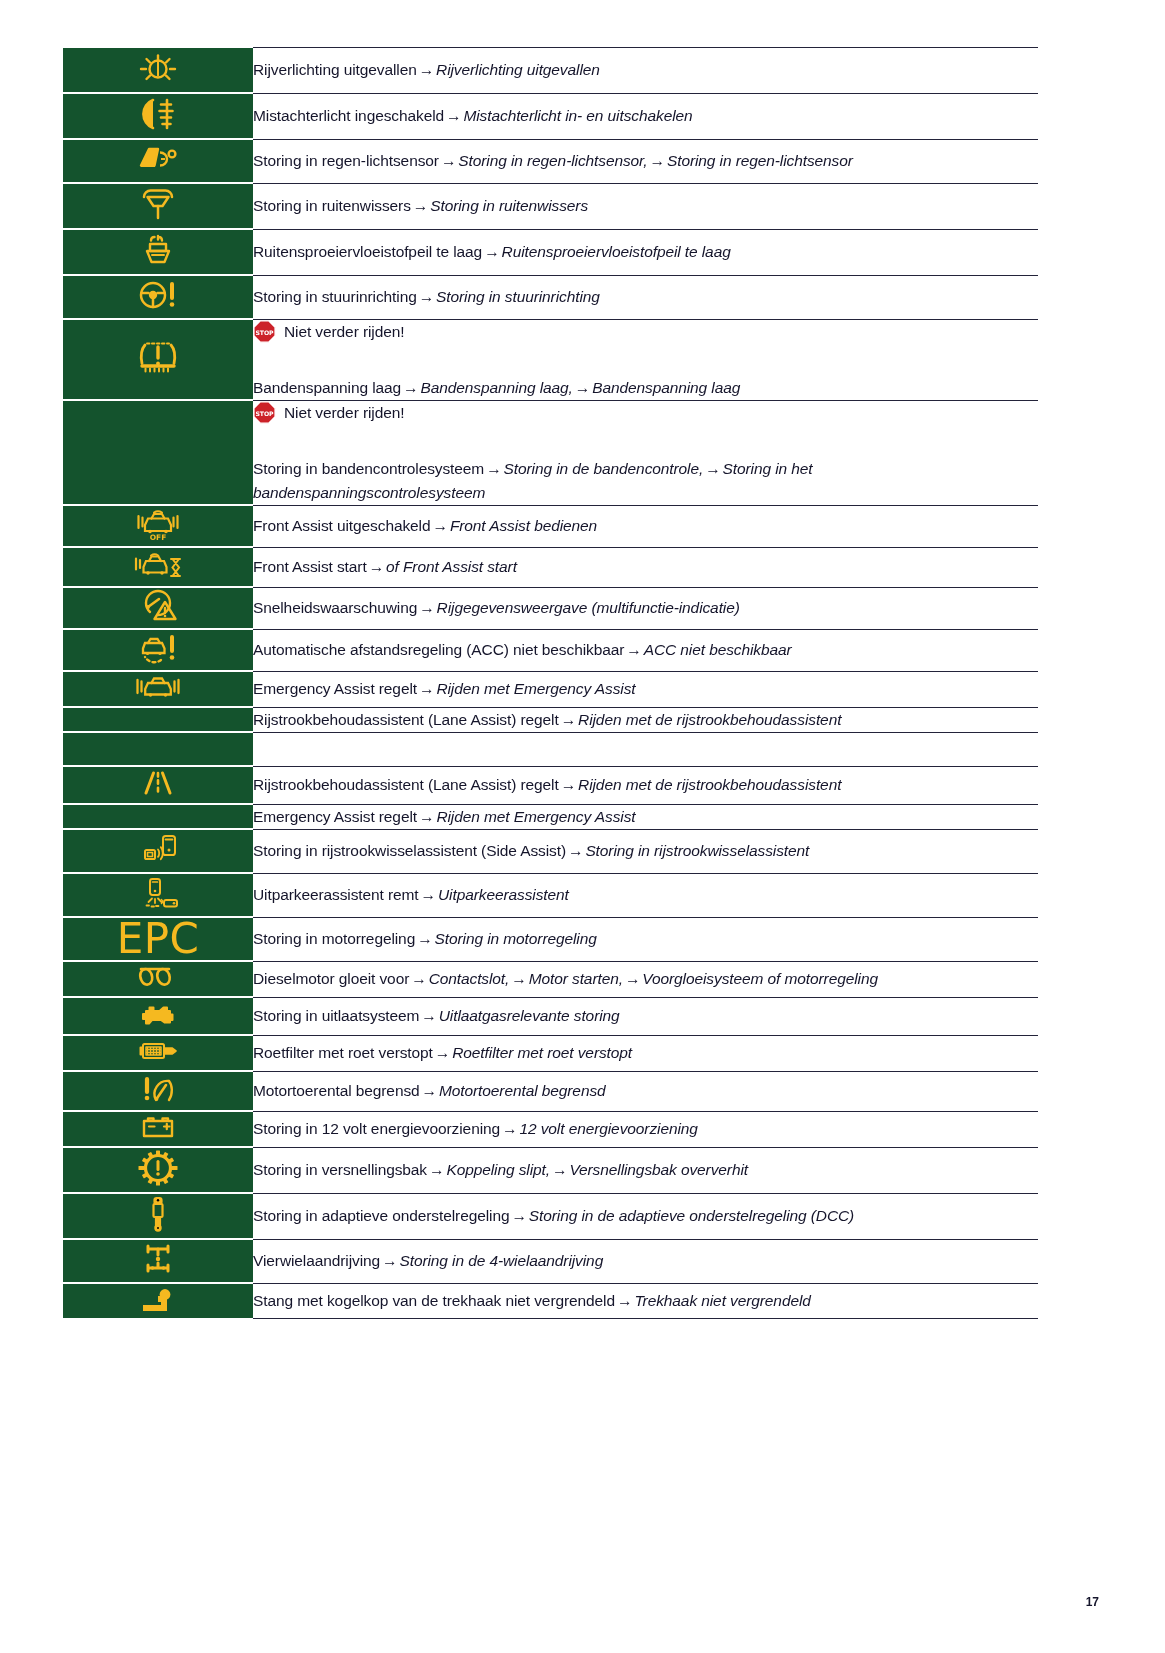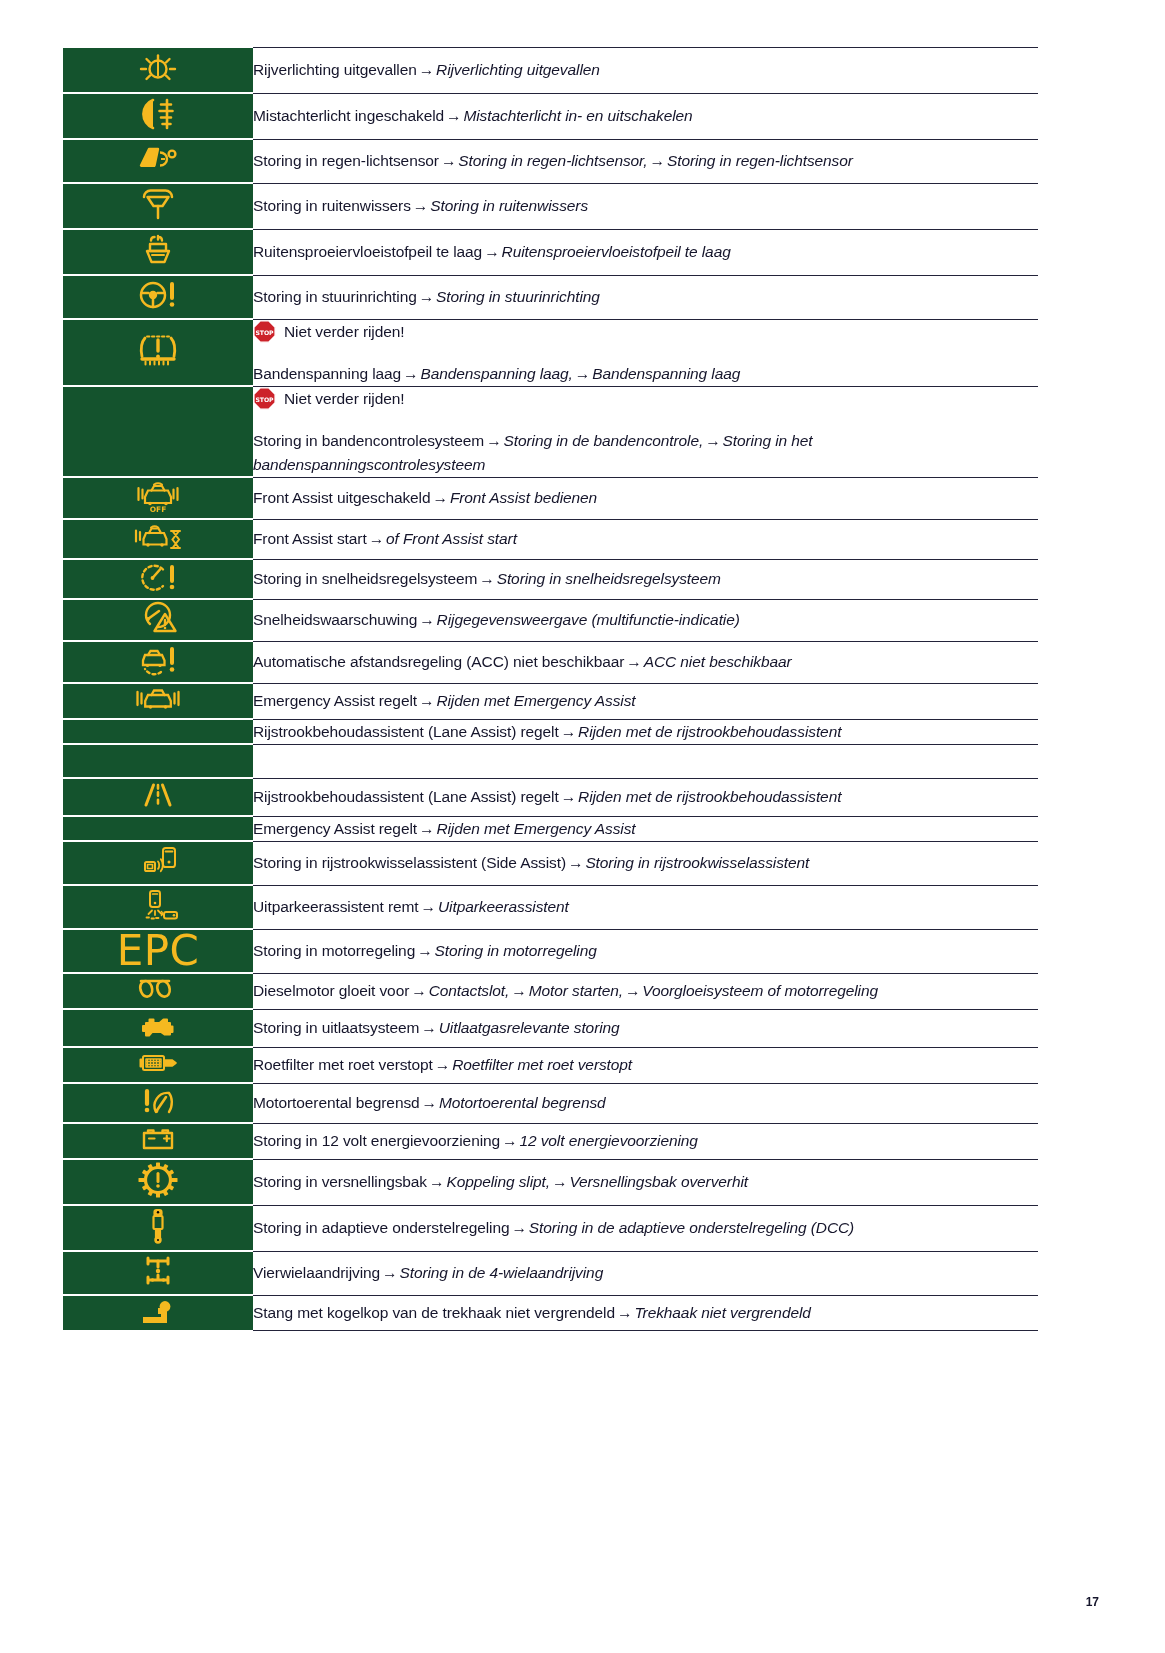--- a/index.html
+++ b/index.html
@@ -79,21 +79,21 @@
     margin-bottom: 16px;
   }
   .stopline:last-child { margin-bottom: 0; }
 
   .stopsign {
     flex: 0 0 auto;
     width: 23px; height: 23px;
     display: inline-block;
   }
 
-  .row2 { margin-top: 18px; }
+  .row2 { margin-top: 32px; }
 
   .epc {
     font-family: "DejaVu Sans", sans-serif;
     font-weight: 400;
     font-size: 42px;
     letter-spacing: 0.5px;
     color: #f5b920;
     line-height: 1;
     display: inline-block;
   }
@@ -296,36 +296,20 @@
         <path d="M10 12v8M6 10.5v11" stroke-width="2.2"></path>
         <path d="M41 11h9M41 28h9M42.5 11l6.5 8.5-6.5 8.5M49 11l-6.5 8.5 6.5 8.5" stroke-width="2"></path>
       </svg>
     </span>
   </td>
   <td class="tcol">
     <span class="lbl">Front Assist start</span><span class="arr">→</span><span class="pathtxt">of Front Assist start</span>
   </td>
 </tr>
 
-<tr>
-  <td class="icol">
-    <span class="ico">
-      <svg width="50" height="34" viewBox="0 0 50 34" fill="none" stroke="#f5b920" stroke-width="2.4" stroke-linecap="round">
-        <path d="M30 9.5A12 12 0 1 0 30 26" stroke-dasharray="3.2 3"></path>
-        <path d="M19.5 18 27 9.5" stroke-width="2.6"></path>
-        <circle cx="19.5" cy="18" r="1.9" fill="#f5b920" stroke="none"></circle>
-        <path d="M39 7v14" stroke-width="4"></path>
-        <circle cx="39" cy="27" r="2.3" fill="#f5b920" stroke="none"></circle>
-      </svg>
-    </span>
-  </td>
-  <td class="tcol">
-    <span class="lbl">Storing in snelheidsregelsysteem</span><span class="arr">→</span><span class="pathtxt">Storing in snelheidsregelsysteem</span>
-  </td>
-</tr>
 
 <tr>
   <td class="icol">
     <span class="ico">
       <svg width="52" height="36" viewBox="0 0 52 36" fill="none" stroke="#f5b920" stroke-width="2.4" stroke-linecap="round" stroke-linejoin="round">
         <path d="M26 27A12 12 0 1 0 14 15 12 12 0 0 0 18 24"></path>
         <path d="M16 19 27 11" stroke-width="2.6"></path>
         <circle cx="16" cy="19" r="1.9" fill="#f5b920" stroke="none"></circle>
         <path d="M33 14 43.5 31H22.5z"></path>
         <path d="M33 20v5" stroke-width="2.4"></path>

